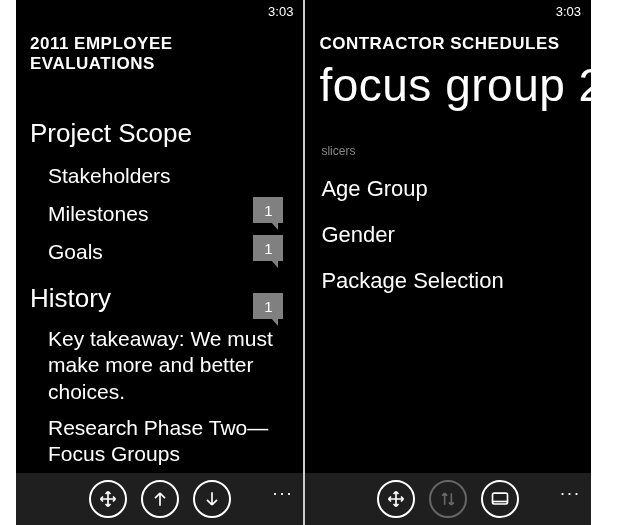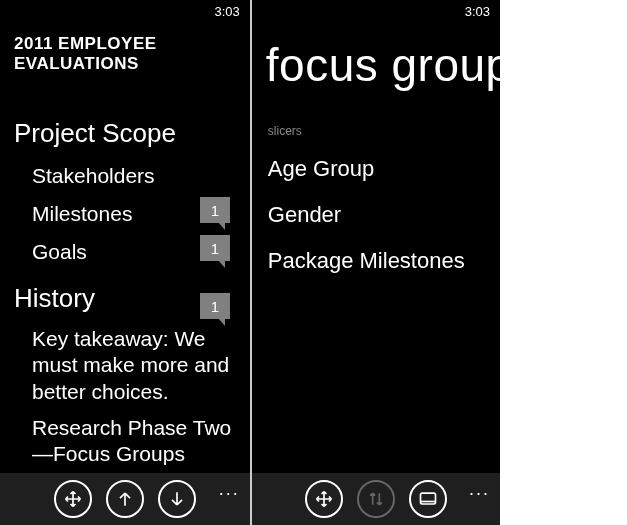--- a/index.html
+++ b/index.html
@@ -1,17 +1,17 @@
 <!DOCTYPE html>
 <html><head>
 <meta charset="utf-8">
 <style>
   * { margin: 0; padding: 0; box-sizing: border-box; }
   html, body { width: 627px; height: 525px; background: #fff; overflow: hidden; }
-  .stage { display: flex; width: 500px; height: 525px; }
+  .stage { display: flex; width: 591px; height: 525px; padding-left: 16px; }
   .phone { position: relative; width: 313px; height: 525px; background: #000; color: #fff; font-family: 'Segoe UI', Arial, sans-serif; overflow: hidden; }
   .phone + .phone { border-left: 2px solid #ccc; }
   .status { position: absolute; top: 4px; right: 10px; font-size: 13px; color: #fff; }
   .header { padding: 34px 12px 0 14px; }
   .app-title { font-size: 17px; font-weight: 600; letter-spacing: 0.5px; text-transform: uppercase; color: #fff; }
   .page-title { font-size: 46px; font-weight: 300; color: #fff; letter-spacing: 0.5px; margin-top: 4px; white-space: nowrap; }
   .content { padding: 10px 14px 0 14px; }
 
   .sec-title { font-size: 26px; font-weight: 300; color: #fff; margin-top: 12px; margin-bottom: 8px; }
   .sec-title.first { margin-top: 34px; }
@@ -97,33 +97,34 @@
           <path d="M12 4v15M12 19l-6-6M12 19l6-6"></path>
         </svg>
       </div>
       <div class="dots">...</div>
     </div>
   </div>
 
   <div class="phone">
     <div class="status">3:03</div>
     <div class="header">
+      <div class="app-title">CONTRACTOR SCHEDULES</div>
       <div class="page-title">focus group 2 r</div>
     </div>
     <div class="content">
       <div class="subheader">slicers</div>
 
       <div class="slicer-row">
         <span class="slicer-label">Age Group</span>
       </div>
       <div class="slicer-row">
         <span class="slicer-label">Gender</span>
       </div>
       <div class="slicer-row">
-        <span class="slicer-label">Package Milestones</span>
+        <span class="slicer-label">Package Selection</span>
       </div>
     </div>
 
     <div class="appbar">
       <div class="btn-circle">
         <svg viewBox="0 0 24 24" fill="none" stroke="#fff" stroke-width="2">
           <path d="M12 3v18M3 12h18M12 3l-3 3M12 3l3 3M12 21l-3-3M12 21l3-3M3 12l3-3M3 12l3 3M21 12l-3-3M21 12l-3 3"></path>
         </svg>
       </div>
       <div class="btn-circle disabled">

